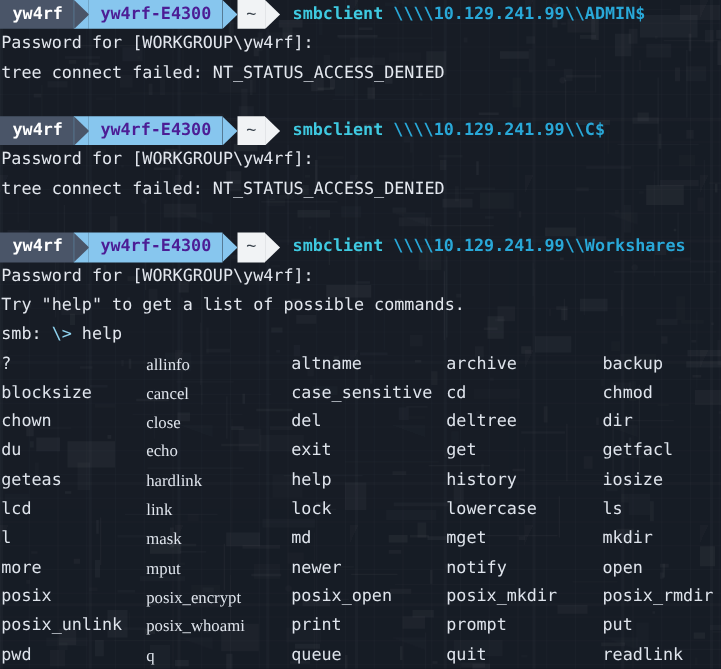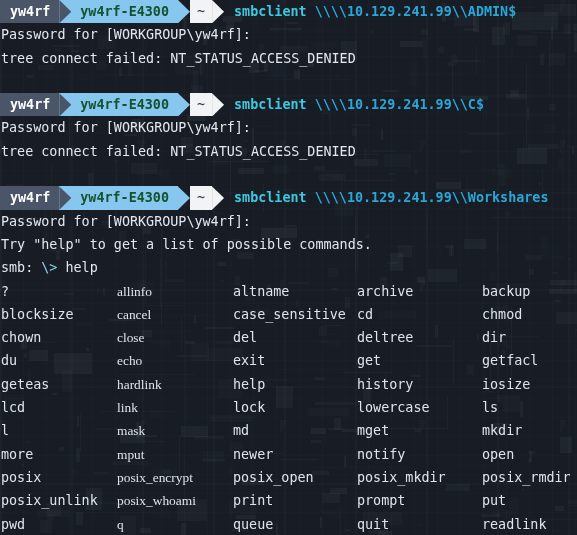--- a/index.html
+++ b/index.html
@@ -103,21 +103,21 @@
     font-size: 13.4px;
     line-height: 1;
   }
   .seg-user {
     background: #4a5568;
     color: #ffffff;
     padding: 0 9px 0 10px;
   }
   .seg-host {
     background: #87c6ee;
-    color: #14532d;
+    color: #4c1d95;
     padding: 0 9px 0 9px;
   }
   .seg-path {
     background: #f1f3f5;
     color: #37404a;
     padding: 0 7px 0 7px;
     font-weight: normal;
   }
   .arrow {
     width: 12px;

